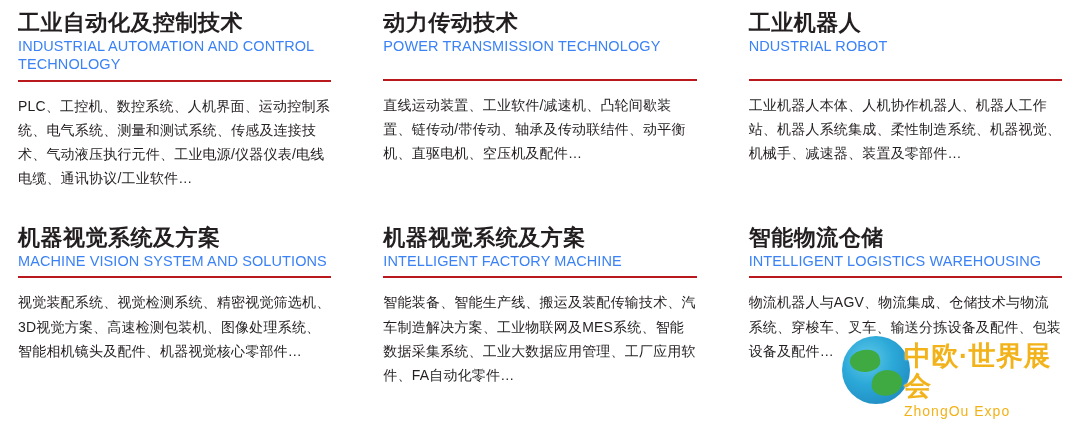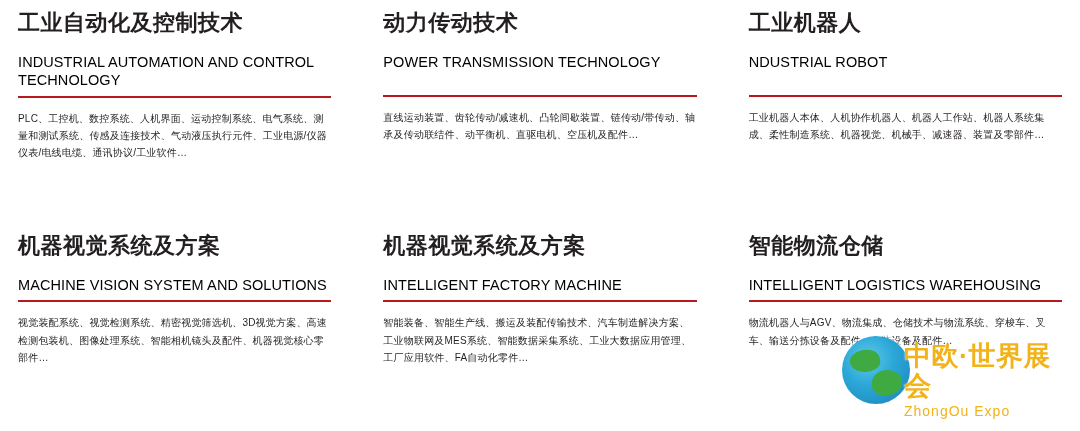--- a/index.html
+++ b/index.html
@@ -39,41 +39,41 @@
     font-weight: bold;
     line-height: 1.15;
     letter-spacing: 0.5px;
     color: #231f20;
     margin: 0 0 3px 0;
   }
   .title-en {
     font-size: 14.5px;
     font-weight: normal;
     line-height: 1.22;
-    color: #000000;
+    color: #3b82f6;
     letter-spacing: 0.1px;
-    margin: 16px 0 6px 0;
+    margin: 0 0 6px 0;
   }
   .rule {
     height: 2px;
     width: 100%;
     background: #b9191c;
     margin: 0 0 12px 0;
   }
   .body-text {
-    font-size: 10px;
+    font-size: 14px;
     line-height: 1.72;
     color: #231f20;
     letter-spacing: 0.2px;
     margin: 0;
   }
   
   .cell-1 .title-en { max-width: 300px; }
   .cell-2 .rule, .cell-3 .rule { margin-top: 17px; }
-  .row2 .title-cn { margin-top: 10px; }
+  .row2 .title-cn { margin-top: 2px; }
 
   
   .watermark {
     position: absolute;
     right: 8px;
     bottom: 23px;
     width: 230px;
     height: 74px;
     pointer-events: none;
   }
@@ -141,21 +141,21 @@
     <div class="title-cn">工业自动化及控制技术</div>
     <div class="title-en">INDUSTRIAL AUTOMATION AND CONTROL TECHNOLOGY</div>
     <div class="rule"></div>
     <div class="body-text">PLC、工控机、数控系统、人机界面、运动控制系统、电气系统、测量和测试系统、传感及连接技术、气动液压执行元件、工业电源/仪器仪表/电线电缆、通讯协议/工业软件…</div>
   </div>
 
   <div class="cell cell-2">
     <div class="title-cn">动力传动技术</div>
     <div class="title-en">POWER TRANSMISSION TECHNOLOGY</div>
     <div class="rule"></div>
-    <div class="body-text">直线运动装置、齿轮传动/减速机、凸轮间歇装置、链传动/带传动、轴承及传动联结件、动平衡机、直驱电机、空压机及配件…</div>
+    <div class="body-text">直线运动装置、工业软件/减速机、凸轮间歇装置、链传动/带传动、轴承及传动联结件、动平衡机、直驱电机、空压机及配件…</div>
   </div>
 
   <div class="cell cell-3">
     <div class="title-cn">工业机器人</div>
     <div class="title-en">NDUSTRIAL ROBOT</div>
     <div class="rule"></div>
     <div class="body-text">工业机器人本体、人机协作机器人、机器人工作站、机器人系统集成、柔性制造系统、机器视觉、机械手、减速器、装置及零部件…</div>
   </div>
 
   <div class="cell row2">

